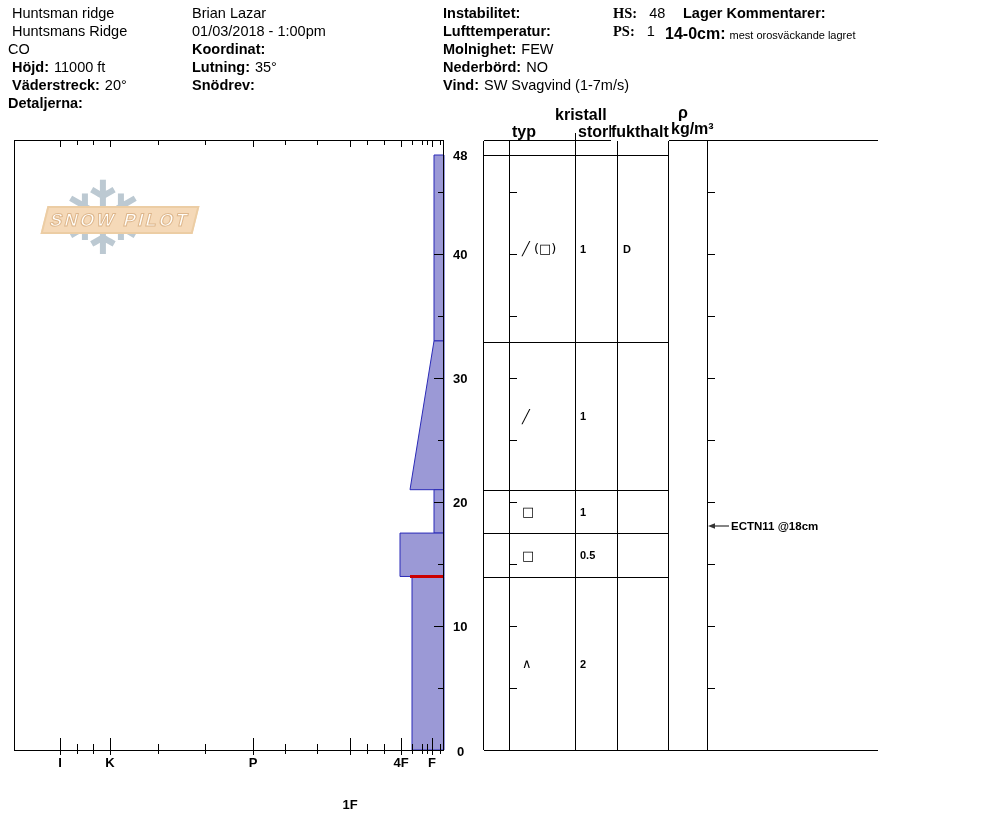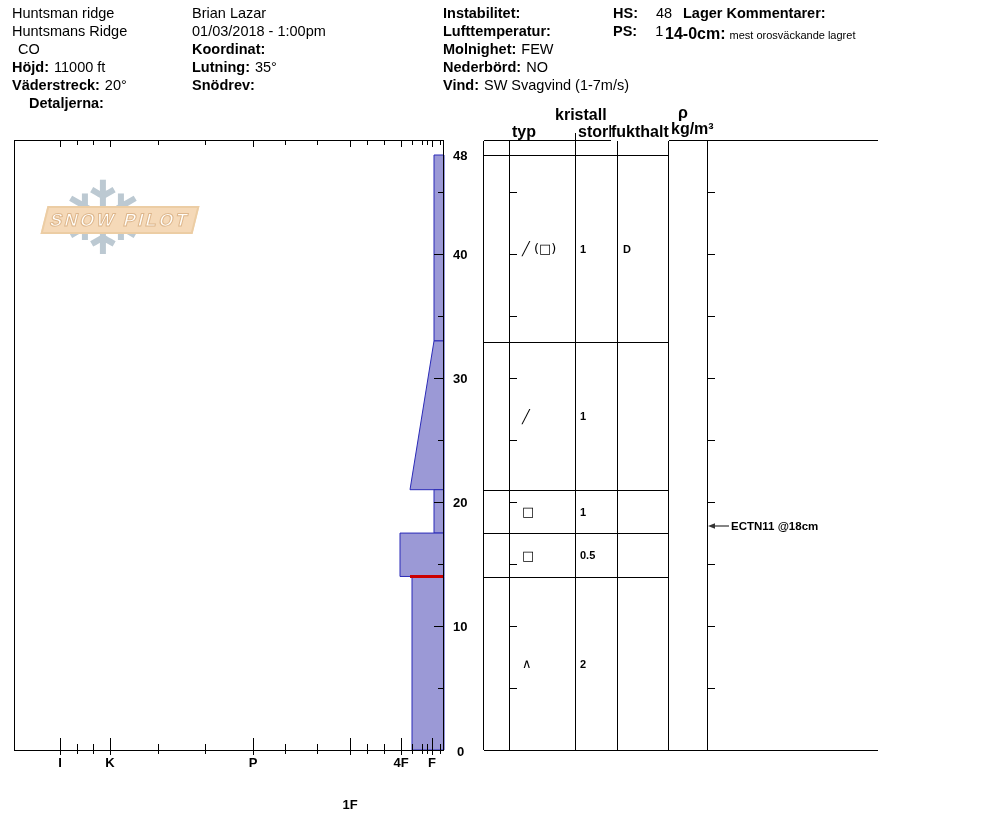--- a/index.html
+++ b/index.html
@@ -1,21 +1,21 @@
 <!DOCTYPE html>
 <html><head>
 <meta charset="utf-8">
 <style>
   html,body{margin:0;padding:0;background:#fff;}
   #page{position:relative;width:878px;height:840px;background:#fff;
         font-family:"Liberation Sans",sans-serif;color:#000;overflow:hidden;}
   .abs{position:absolute;}
   .hl{position:absolute;font-size:14.5px;line-height:17px;white-space:nowrap;}
   .b{font-weight:bold;margin-right:5px;}
-  .b0{font-weight:bold;margin-right:18px;}
+  .b0{font-weight:bold;margin-right:12px;font-family:Liberation Serif, serif;}
   .small{font-size:11px;}
   .smb{font-size:16px;font-weight:bold;margin-right:4px;}
   .axis-y{position:absolute;font-size:13px;font-weight:bold;white-space:nowrap;}
   .axis-x{position:absolute;font-size:13px;font-weight:bold;transform:translateX(-50%);white-space:nowrap;}
   .th{position:absolute;font-size:16px;font-weight:bold;white-space:nowrap;}
   .prow{position:absolute;left:509px;width:159px;display:flex;align-items:center;}
   .cell-typ{width:66px;padding-left:13px;box-sizing:border-box;
             font-family:"DejaVu Sans",sans-serif;font-size:13px;}
   .cell-sto{width:42px;padding-left:5px;box-sizing:border-box;
             font-size:11px;font-weight:bold;}
@@ -33,24 +33,24 @@
   #ect svg{margin-right:2px;}
   .noterr{position:absolute;left:12px;top:765px;font-size:14.5px;font-weight:bold;}
 </style>
 </head>
 <body>
 
 <div id="page">
 
   <div class="hl" style="left:12px;top:5px"><span>Huntsman ridge</span></div>
   <div class="hl" style="left:12px;top:23px"><span>Huntsmans Ridge</span></div>
-  <div class="hl" style="left:18px;top:41px"><span>CO</span></div>
+  <div class="hl" style="left:8px;top:41px"><span>CO</span></div>
   <div class="hl" style="left:12px;top:59px"><span class="b">Höjd:</span><span>11000 ft</span></div>
   <div class="hl" style="left:12px;top:77px"><span class="b">Väderstreck:</span><span>20°</span></div>
-  <div class="hl" style="left:29px;top:95px"><span class="b">Detaljerna:</span></div>
+  <div class="hl" style="left:8px;top:95px"><span class="b">Detaljerna:</span></div>
 
   <div class="hl" style="left:192px;top:5px"><span>Brian Lazar</span></div>
   <div class="hl" style="left:192px;top:23px"><span>01/03/2018 - 1:00pm</span></div>
   <div class="hl" style="left:192px;top:41px"><span class="b">Koordinat:</span></div>
   <div class="hl" style="left:192px;top:59px"><span class="b">Lutning:</span><span>35°</span></div>
   <div class="hl" style="left:192px;top:77px"><span class="b">Snödrev:</span></div>
 
   <div class="hl" style="left:443px;top:5px"><span class="b">Instabilitet:</span></div>
   <div class="hl" style="left:443px;top:23px"><span class="b">Lufttemperatur:</span></div>
   <div class="hl" style="left:443px;top:41px"><span class="b">Molnighet:</span><span>FEW</span></div>

